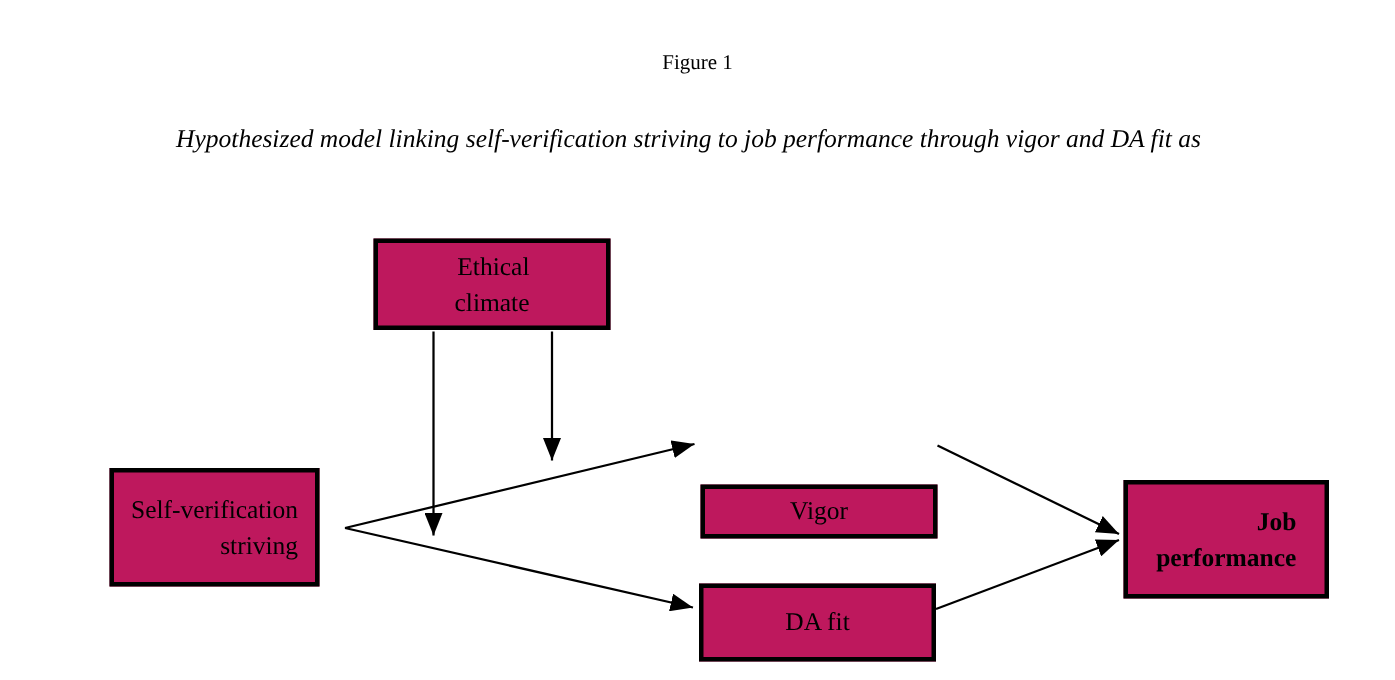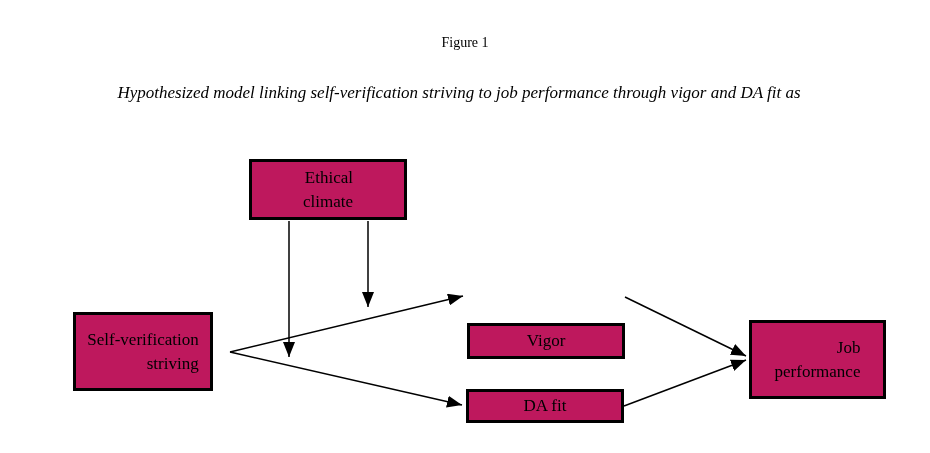--- a/index.html
+++ b/index.html
@@ -48,22 +48,22 @@
     align-items: center;
     justify-content: center;
     text-align: right;
     font-size: 17px;
     line-height: 24px;
     white-space: pre-line;
   }
   #node-ethical-climate        { left: 249px; top: 159px; width: 158px; height: 61px; }
   #node-self-verification      { left: 73px;  top: 312px; width: 140px; height: 79px; }
   #node-vigor                  { left: 467px; top: 277px; width: 158px; height: 36px; margin-top: 46px; }
-  #node-da-fit                 { left: 466px; top: 389px; width: 158px; height: 34px; }
-  #node-job-performance        { left: 749px; top: 320px; width: 137px; height: 79px; }
+  #node-da-fit                 { left: 466px; top: 389px; width: 158px; height: 52px; }
+  #node-job-performance        { left: 749px; top: 320px; width: 137px; height: 79px; font-weight: bold; }
 </style>
 </head>
 <body>
 
 <div id="screen">
 
   <div class="fig-title">Figure 1</div>
 
   <div class="fig-caption">
     <div>Hypothesized model linking self-verification striving to job performance through vigor and DA fit as</div>

